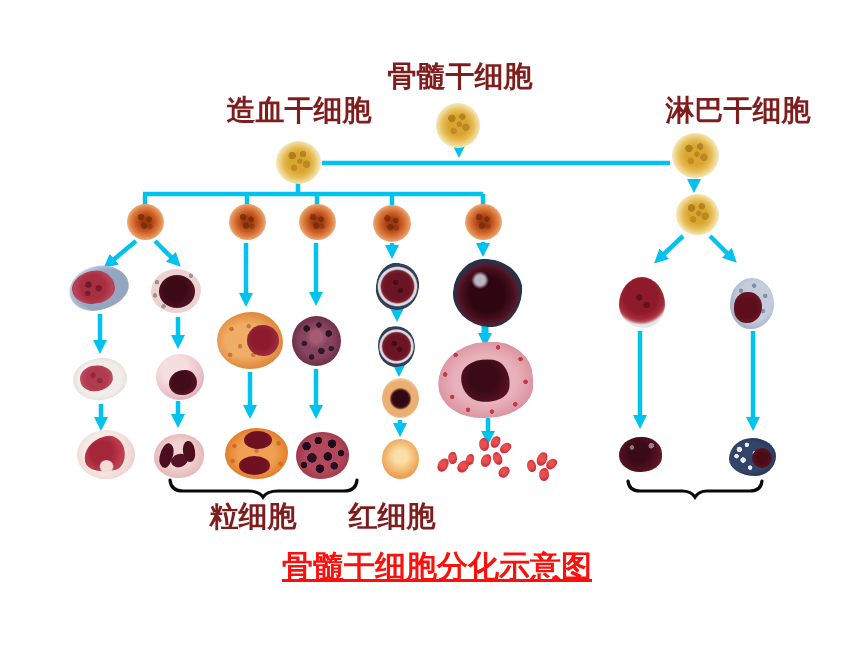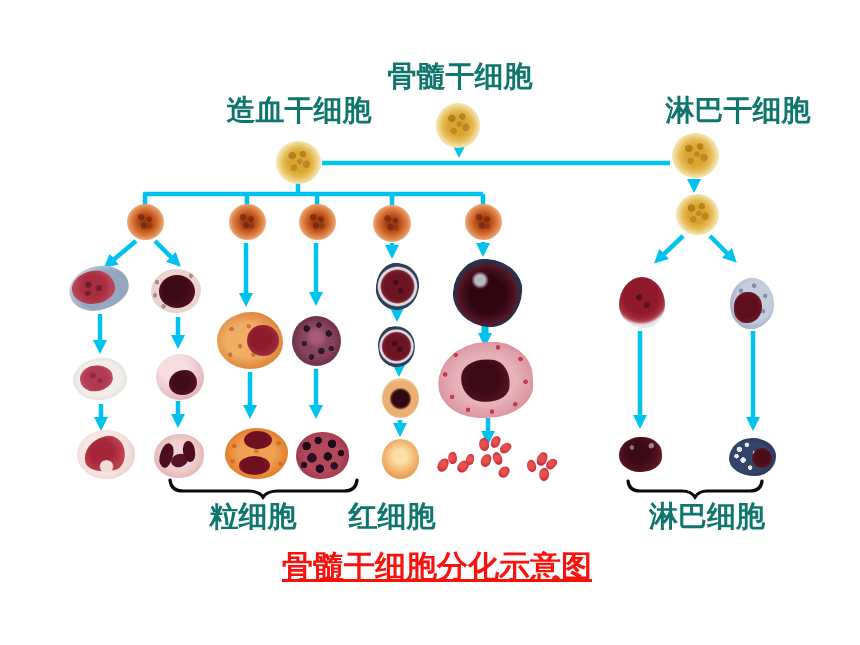--- a/index.html
+++ b/index.html
@@ -1,19 +1,19 @@
 <!DOCTYPE html>
 <html><head>
 <meta charset="utf-8">
 <style>
   html,body{margin:0;padding:0;background:#fff;}
   .canvas{position:relative;width:860px;height:645px;background:#ffffff;overflow:hidden;
           font-family:"Liberation Serif",serif;}
   svg.overlay{position:absolute;left:0;top:0;width:860px;height:645px;z-index:1;}
-  .label{position:absolute;transform:translateX(-50%);color:#0f766e;font-weight:bold;
+  .label{position:absolute;transform:translateX(-50%);color:#7f1d1d;font-weight:bold;
          font-size:29px;line-height:1.05;white-space:nowrap;z-index:3;text-align:right;}
   .title{position:absolute;transform:translateX(-50%);color:#fb100c;font-weight:bold;
          font-size:31px;white-space:nowrap;z-index:3;}
   .cell{position:absolute;z-index:2;}
   .nuc,.n1,.n2,.n3,.notch{position:absolute;}
 
   
   .c-gold{border-radius:50%;background:
     radial-gradient(circle at 36% 34%,rgba(146,95,12,.55) 0 3.5px,transparent 4px),
     radial-gradient(circle at 60% 30%,rgba(146,95,12,.5) 0 3px,transparent 3.5px),
@@ -353,17 +353,16 @@
   <div class="cell" id="cell-lymphocyte-l"></div>
   <div class="cell" id="cell-lymphocyte-r">
     <div class="nuc"></div>
   </div>
 
   <div class="label" id="lbl-bmsc">骨髓干细胞</div>
   <div class="label" id="lbl-hsc">造血干细胞</div>
   <div class="label" id="lbl-lsc">淋巴干细胞</div>
   <div class="label" id="lbl-granulocyte">粒细胞</div>
   <div class="label" id="lbl-rbc">红细胞</div>
-  <div class="label" id="lbl-lymphocyte">淋巴细胞</div>
 
   <div class="title" id="diagram-title">骨髓干细胞分化示意图</div>
 
 </div>
 
 </body></html>

